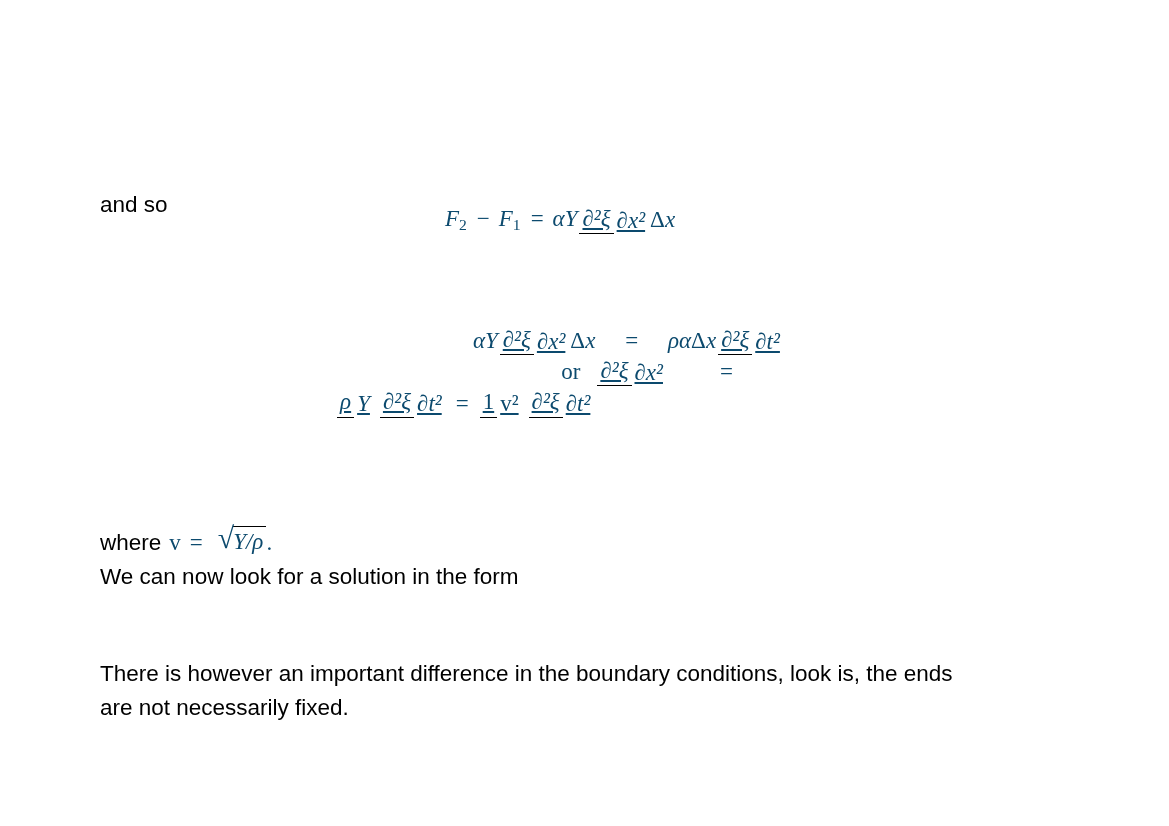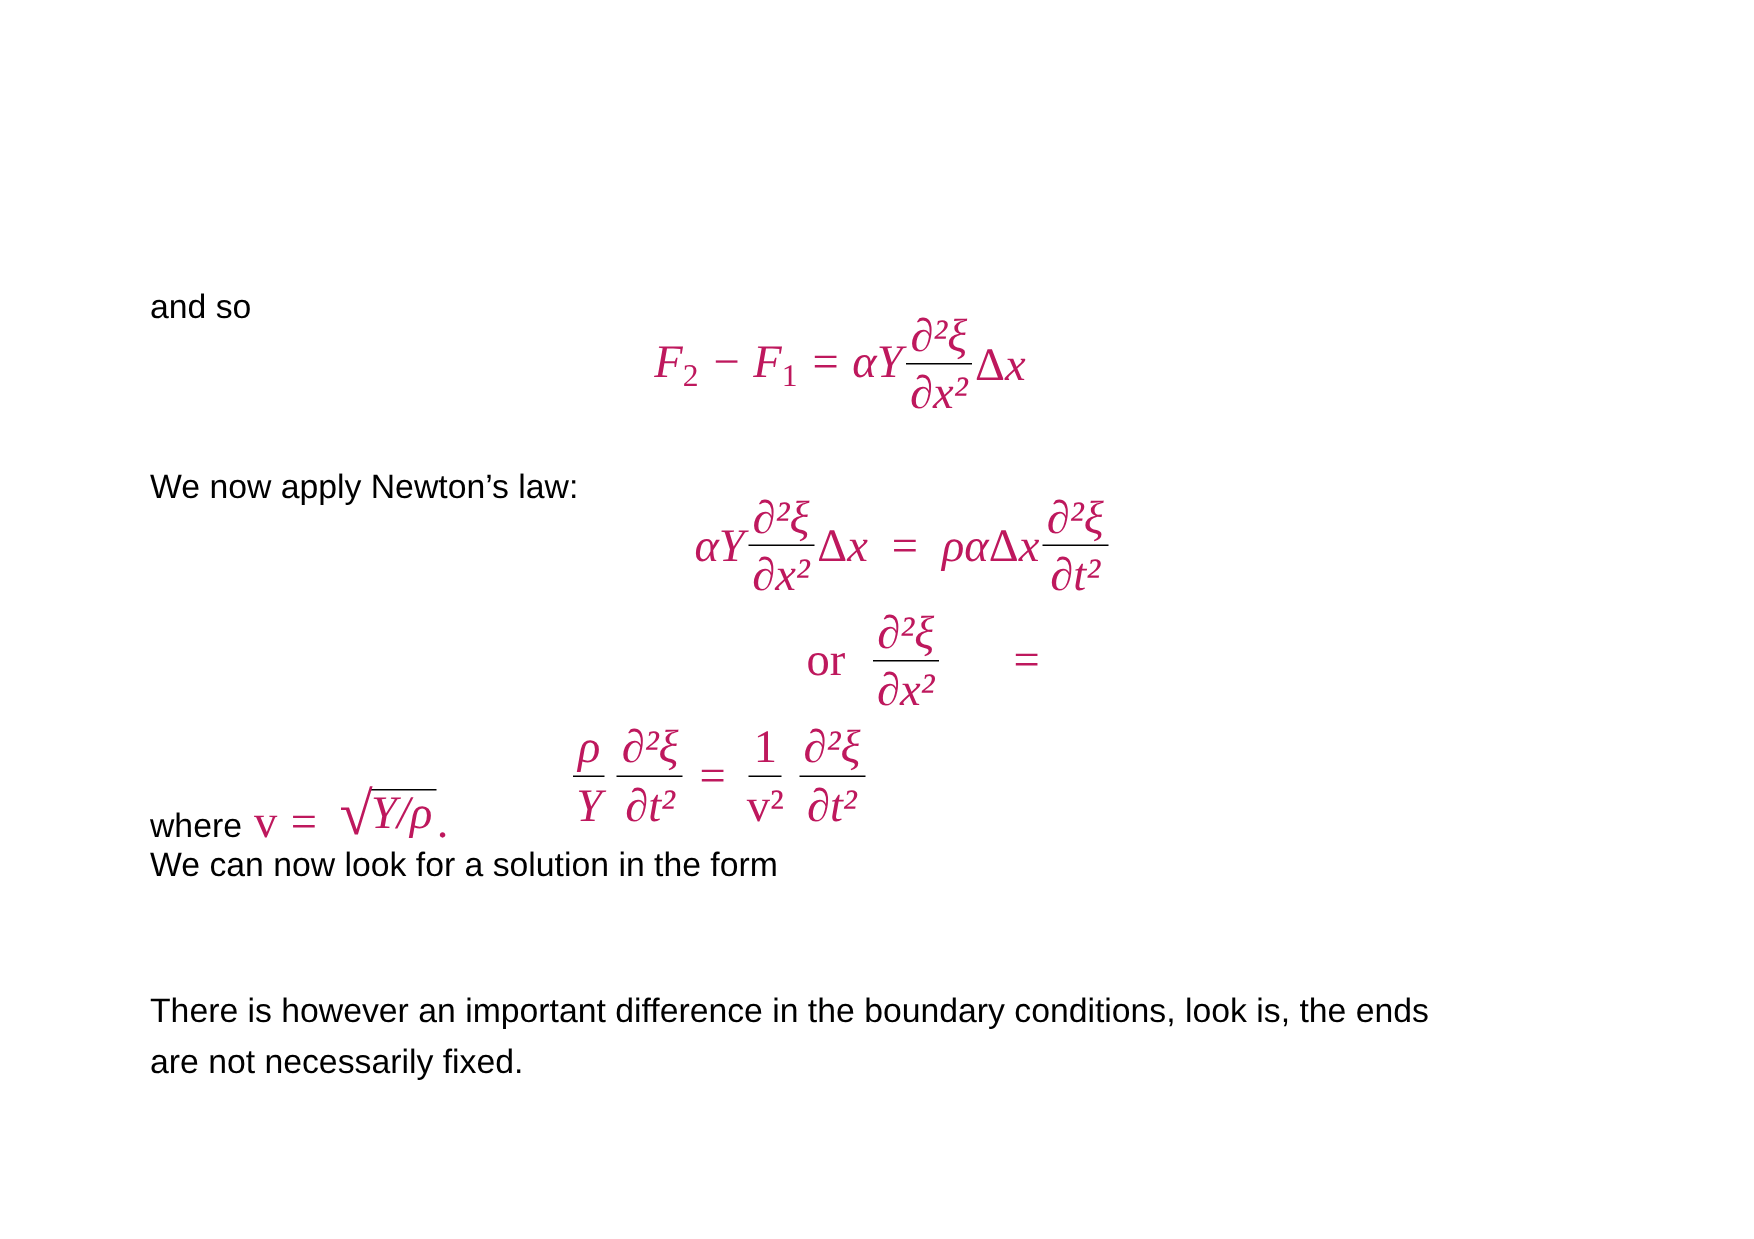--- a/index.html
+++ b/index.html
@@ -22,32 +22,32 @@
   }
   .para.multiline { white-space:normal; line-height:34px; width:990px; }
   .eqwrap {
     position:absolute;
     left:100px;
     width:920px;
     text-align:center;
   }
   .math {
     font-family:"Liberation Serif", "DejaVu Serif", serif;
-    font-size:31px;
-    color:#be185d;
+    font-size:23px;
+    color:#0c4a6e;
   }
   .it { font-style:italic; }
   .up { font-style:normal; }
   .mrow { display:inline-flex; align-items:center; }
   .grp  { display:inline; white-space:nowrap; }
   .op   { display:inline-block; margin:0 9px; font-style:normal; }
   .sb   { font-size:0.68em; vertical-align:-0.28em; font-style:normal; margin-right:1px; }
   .frac {
-    display:inline-flex; flex-direction:column; align-items:center;
-    text-align:center; line-height:1.14; margin:0 2px; vertical-align:middle;
+    display:inline-flex; align-items:center;
+    text-align:center; line-height:1.14; margin:0 2px; vertical-align:middle;text-decoration:underline;
   }
   .frac .num { display:block; padding:0 3px 1px 3px; border-bottom:1.6px solid #000; }
   .frac .den { display:block; padding:1px 3px 0 3px; }
   .frac + .frac { margin-left:5px; }
   .eqgrid {
     display:inline-grid;
     grid-template-columns:auto auto auto;
     align-items:center;
     row-gap:3px;
   }
@@ -73,21 +73,20 @@
     <span class="mrow math">
       <span class="grp"><span class="it">F</span><span class="sb">2</span><span class="op">−</span><span class="it">F</span><span class="sb">1</span><span class="op">=</span><span class="it">αY</span></span>
       <span class="frac">
         <span class="num it">∂²ξ</span>
         <span class="den it">∂x²</span>
       </span>
       <span class="grp"><span class="up">Δ</span><span class="it">x</span></span>
     </span>
   </div>
 
-  <div class="para" style="top:282px">We now apply Newton’s law:</div>
 
   <div class="eqwrap" style="top:327px">
     <span class="eqgrid math">
 
       <span class="cell cl">
         <span class="grp"><span class="it">αY</span></span>
         <span class="frac">
           <span class="num it">∂²ξ</span>
           <span class="den it">∂x²</span>
         </span>

